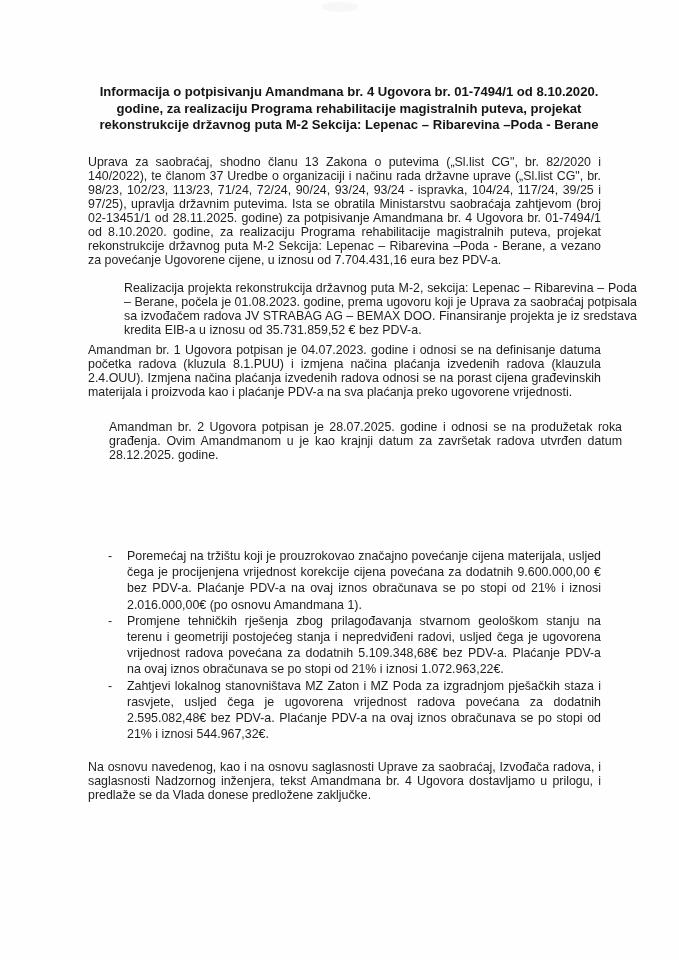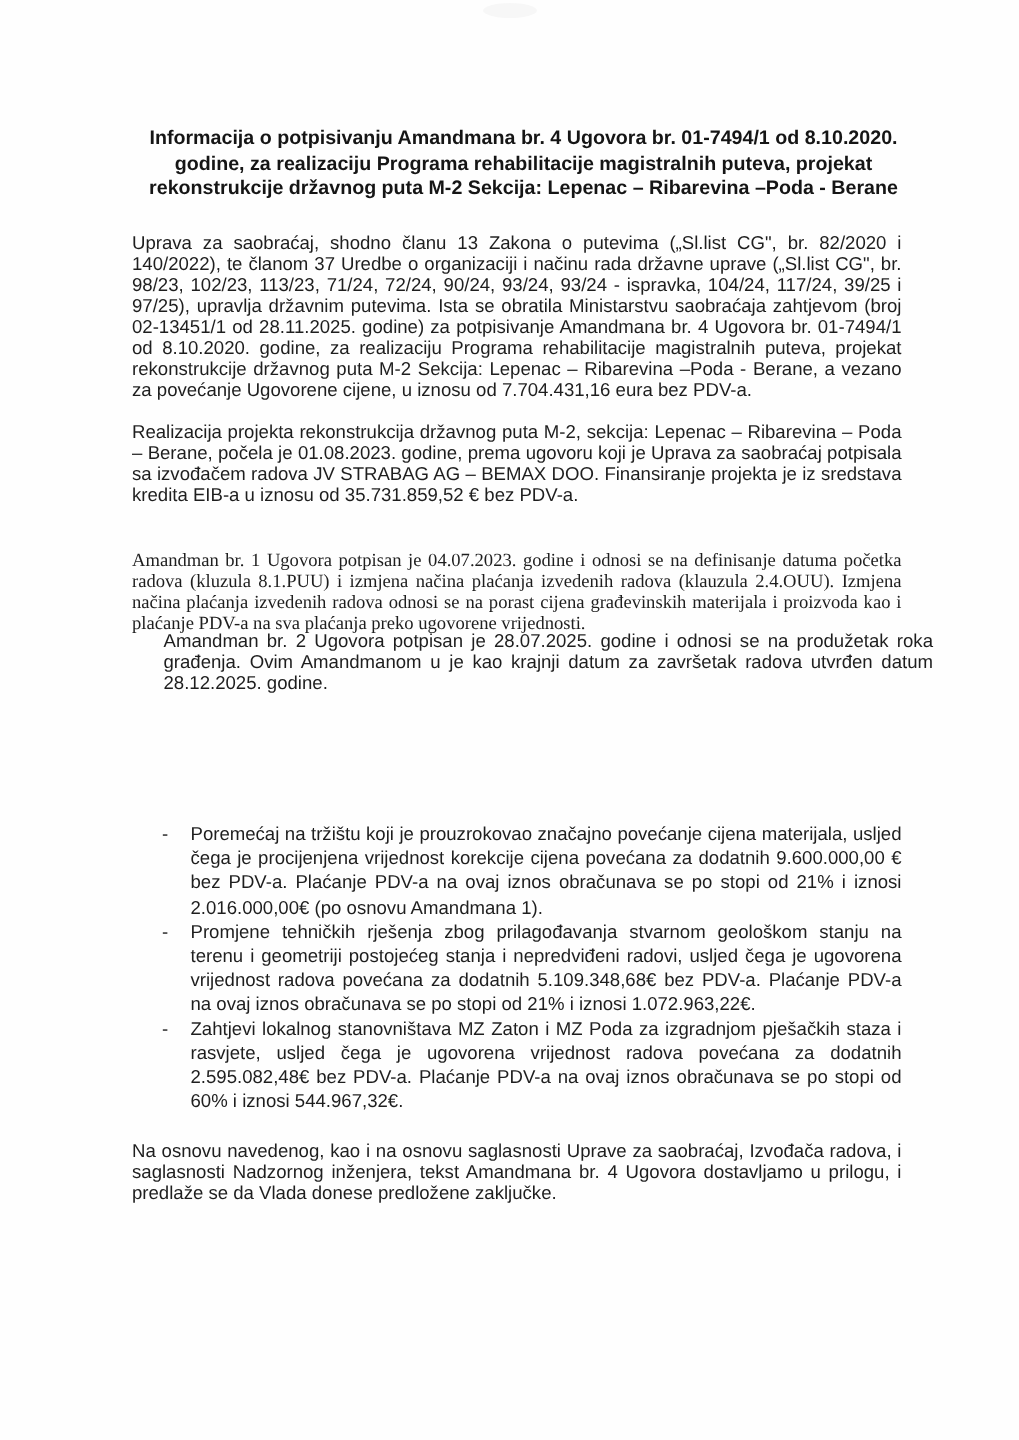--- a/index.html
+++ b/index.html
@@ -14,22 +14,22 @@
     position: absolute; left: 96px; top: 84px; width: 506px;
     text-align: center; font-weight: bold; font-size: 13.1px; line-height: 16.6px;
     color: #151515;
   }
   .body-block {
     position: absolute; left: 88px; width: 513px;
     font-size: 12.4px; line-height: 14px; text-align: justify;
     color: #1e1e1e;
   }
   .p1 { top: 155px; }
-  .p2 { top: 281px; }
-  .p3 { top: 366px; font-family: Liberation Serif, serif; }
+  .p2 { top: 281px; margin-left: 36px; }
+  .p3 { top: 343px; }
   .p4 { top: 420px; margin-left: 21px; }
   .p5 { top: 469px; }
   .p6 { top: 510px; }
   .list { position: absolute; left: 88px; width: 513px; top: 548px; margin: 0; padding: 0; list-style: none;
     font-size: 12.4px; line-height: 16.2px; color: #1e1e1e; }
   .list li { position: relative; padding-left: 39px; text-align: justify; margin-bottom: 0; }
   .list li .dash { position: absolute; left: 20px; top: 0; }
   .p7 { top: 760px; }
   .artifact { position: absolute; border-radius: 50%; background: rgba(200,200,200,0.12); }
 </style>
@@ -50,18 +50,18 @@
     <li>
       <span class="dash">-</span>
       <span>Poremećaj na tržištu koji je prouzrokovao značajno povećanje cijena materijala, usljed čega je procijenjena vrijednost korekcije cijena povećana za dodatnih 9.600.000,00 € bez PDV-a. Plaćanje PDV-a na ovaj iznos obračunava se po stopi od 21% i iznosi 2.016.000,00€ (po osnovu Amandmana 1).</span>
     </li>
     <li>
       <span class="dash">-</span>
       <span>Promjene tehničkih rješenja zbog prilagođavanja stvarnom geološkom stanju na terenu i geometriji postojećeg stanja i nepredviđeni radovi, usljed čega je ugovorena vrijednost radova povećana za dodatnih 5.109.348,68€ bez PDV-a. Plaćanje PDV-a na ovaj iznos obračunava se po stopi od 21% i iznosi 1.072.963,22€.</span>
     </li>
     <li>
       <span class="dash">-</span>
-      <span>Zahtjevi lokalnog stanovništava MZ Zaton i MZ Poda za izgradnjom pješačkih staza i rasvjete, usljed čega je ugovorena vrijednost radova povećana za dodatnih 2.595.082,48€ bez PDV-a. Plaćanje PDV-a na ovaj iznos obračunava se po stopi od 60% i iznosi 544.967,32€.</span>
+      <span>Zahtjevi lokalnog stanovništava MZ Zaton i MZ Poda za izgradnjom pješačkih staza i rasvjete, usljed čega je ugovorena vrijednost radova povećana za dodatnih 2.595.082,48€ bez PDV-a. Plaćanje PDV-a na ovaj iznos obračunava se po stopi od 21% i iznosi 544.967,32€.</span>
     </li>
   </ul>
 
   <div class="body-block p7">Na osnovu navedenog, kao i na osnovu saglasnosti Uprave za saobraćaj, Izvođača radova, i saglasnosti Nadzornog inženjera, tekst Amandmana br. 4 Ugovora dostavljamo u prilogu, i predlaže se da Vlada donese predložene zaključke.</div>
 </div>
 
 </body></html>

